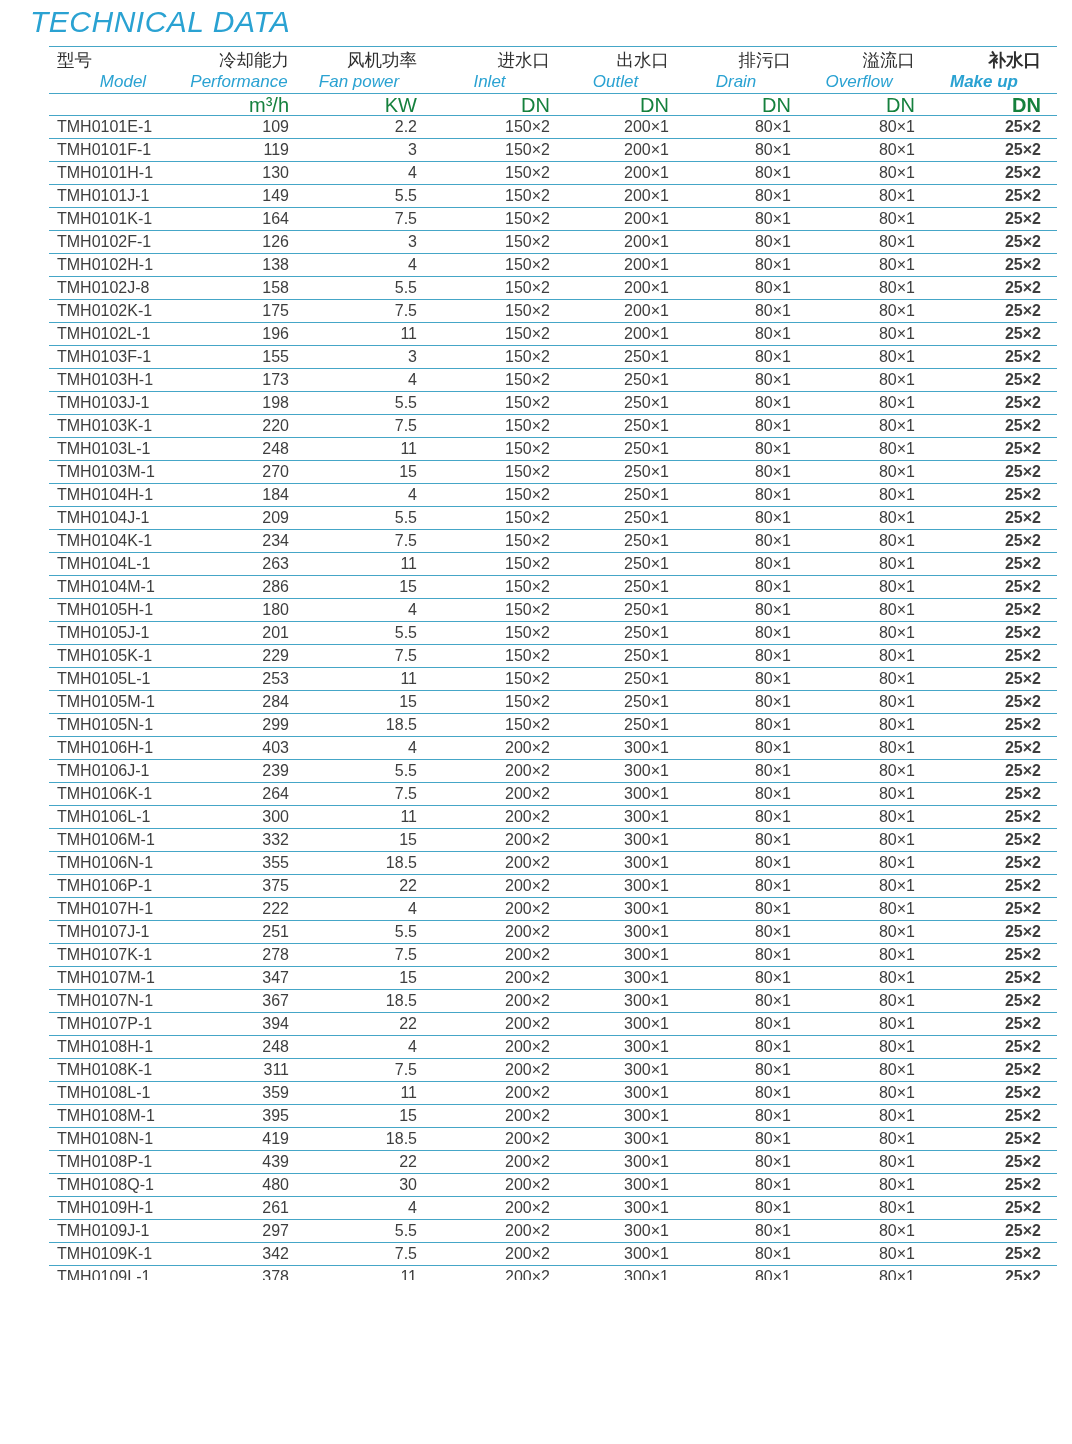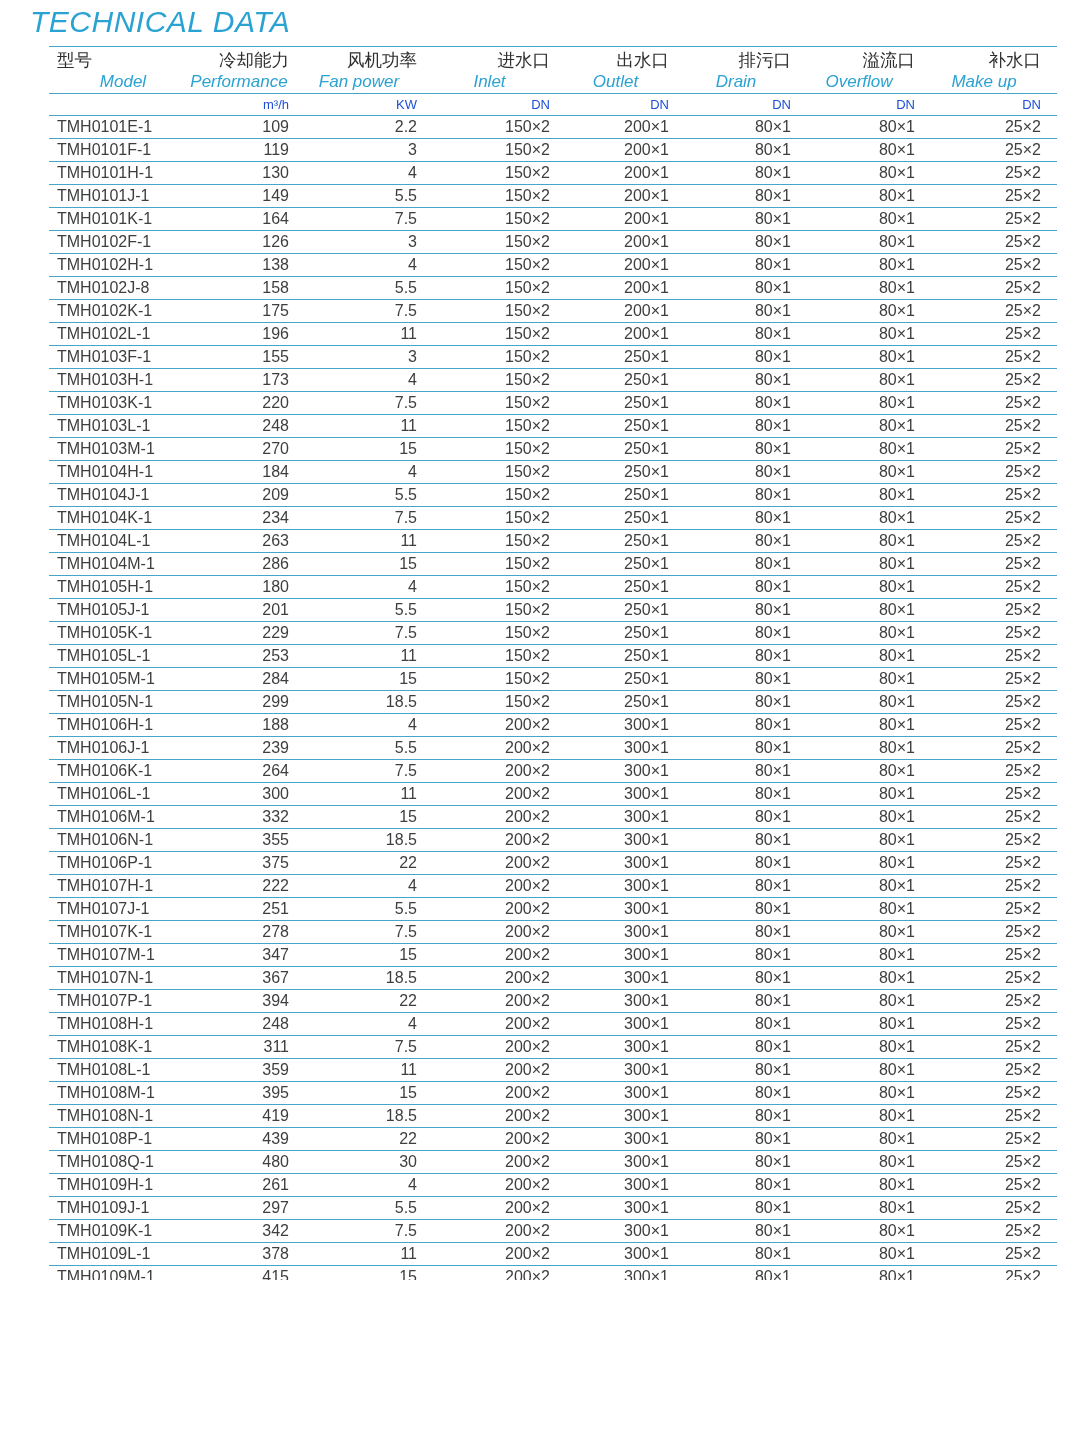--- a/index.html
+++ b/index.html
@@ -50,43 +50,43 @@
     font-weight: normal;
     text-align: right;
     padding: 0 12px 0 0;
     white-space: nowrap;
     overflow: hidden;
   }
   th:first-child, td:first-child {
     text-align: left;
     padding: 0 0 0 8px;
   }
-  th:last-child, td:last-child { padding-right: 16px; }
+  th:last-child, td:last-child { padding-right: 16px; font-weight: bold; }
 
   tr.row-zh th {
     height: 24px;
     font-size: 17.5px;
     color: #2e2e2e;
     vertical-align: bottom;
     line-height: 22px;
   }
   tr.row-en th {
     height: 22px;
     font-size: 17px;
     font-style: italic;
     color: #2aa2d2;
     border-bottom: 1.5px solid #45a6c7;
     vertical-align: middle;
     line-height: 20px;
     text-align: center;
   }
   tr.row-unit th {
     height: 21px;
-    font-size: 13px;
-    color: #1d4ed8;
+    font-size: 20px;
+    color: #15803d;
     border-bottom: 1.5px solid #45a6c7;
     line-height: 20px;
   }
   tbody td {
     height: 22px;
     font-size: 16px;
     color: #3e3e3e;
     border-bottom: 1.4px solid #45a6c7;
     line-height: 22px;
   }
@@ -263,20 +263,30 @@
           <td>TMH0103H-1</td>
           <td>173</td>
           <td>4</td>
           <td>150×2</td>
           <td>250×1</td>
           <td>80×1</td>
           <td>80×1</td>
           <td>25×2</td>
         </tr>
         <tr>
+          <td>TMH0103J-1</td>
+          <td>198</td>
+          <td>5.5</td>
+          <td>150×2</td>
+          <td>250×1</td>
+          <td>80×1</td>
+          <td>80×1</td>
+          <td>25×2</td>
+        </tr>
+        <tr>
           <td>TMH0103K-1</td>
           <td>220</td>
           <td>7.5</td>
           <td>150×2</td>
           <td>250×1</td>
           <td>80×1</td>
           <td>80×1</td>
           <td>25×2</td>
         </tr>
         <tr>
@@ -404,21 +414,21 @@
           <td>299</td>
           <td>18.5</td>
           <td>150×2</td>
           <td>250×1</td>
           <td>80×1</td>
           <td>80×1</td>
           <td>25×2</td>
         </tr>
         <tr>
           <td>TMH0106H-1</td>
-          <td>188</td>
+          <td>403</td>
           <td>4</td>
           <td>200×2</td>
           <td>300×1</td>
           <td>80×1</td>
           <td>80×1</td>
           <td>25×2</td>
         </tr>
         <tr>
           <td>TMH0106J-1</td>
           <td>239</td>

